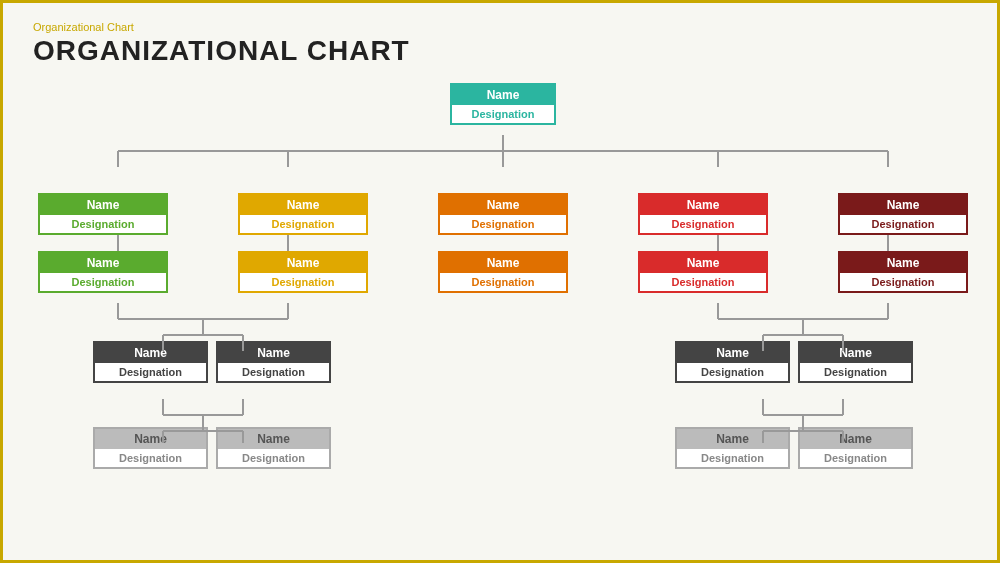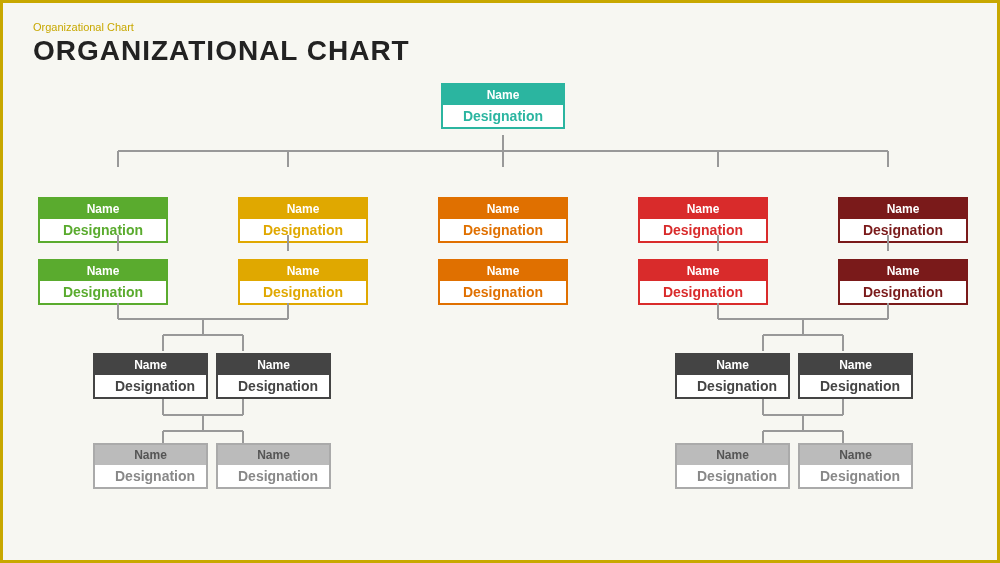--- a/index.html
+++ b/index.html
@@ -40,21 +40,21 @@
       min-width: 90px;
       text-align: center;
     }
     .card .card-name {
       font-size: 12px;
       font-weight: bold;
       color: #fff;
       padding: 3px 8px;
     }
     .card .card-desig {
-      font-size: 14px;
+      font-size: 11px;
       font-weight: bold;
       background: #fff;
       padding: 3px 20px;
     }
 
     
     .card.teal { border-color: #2bb5a0; }
     .card.teal .card-name { background: #2bb5a0; }
     .card.teal .card-desig { color: #2bb5a0; }
 

